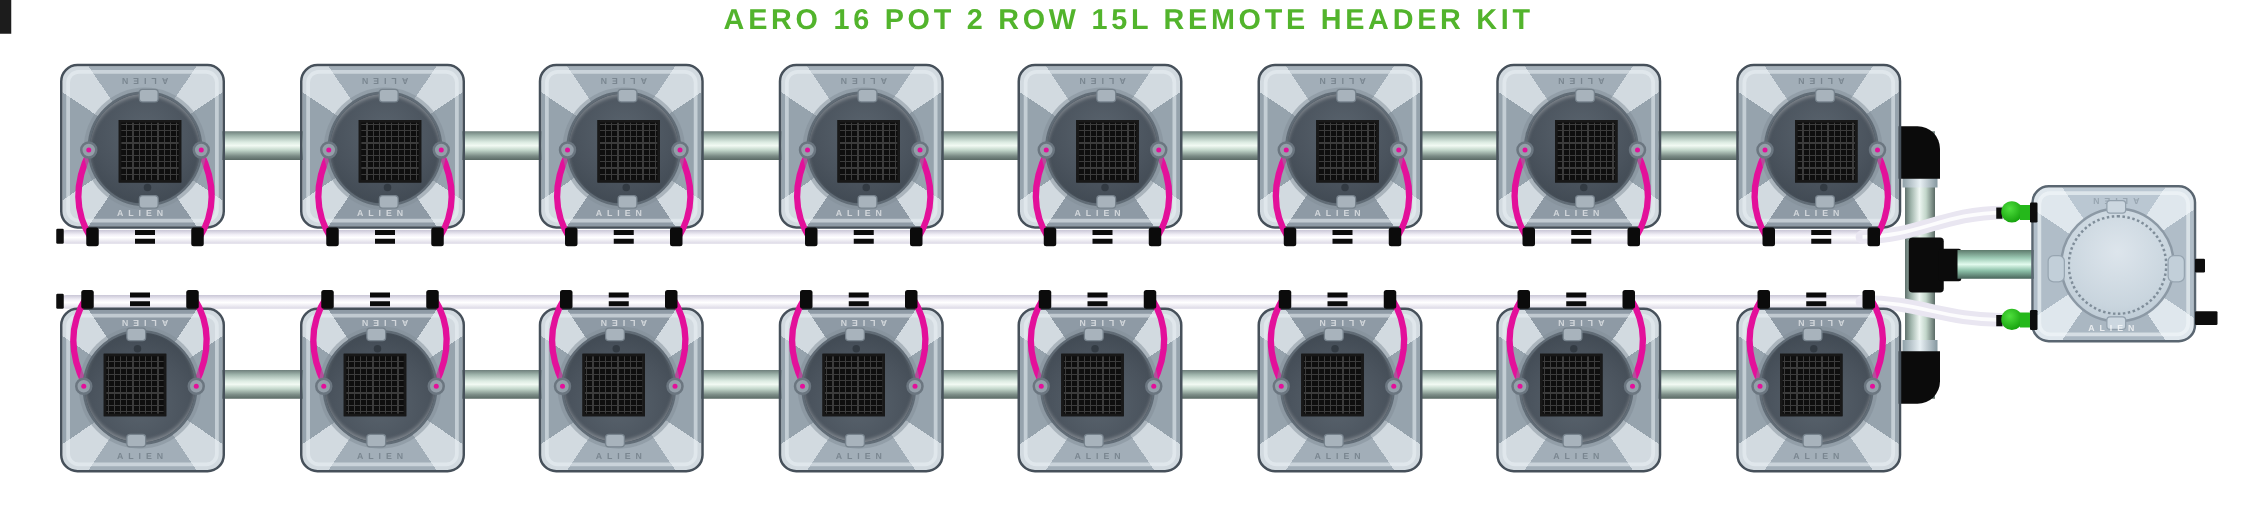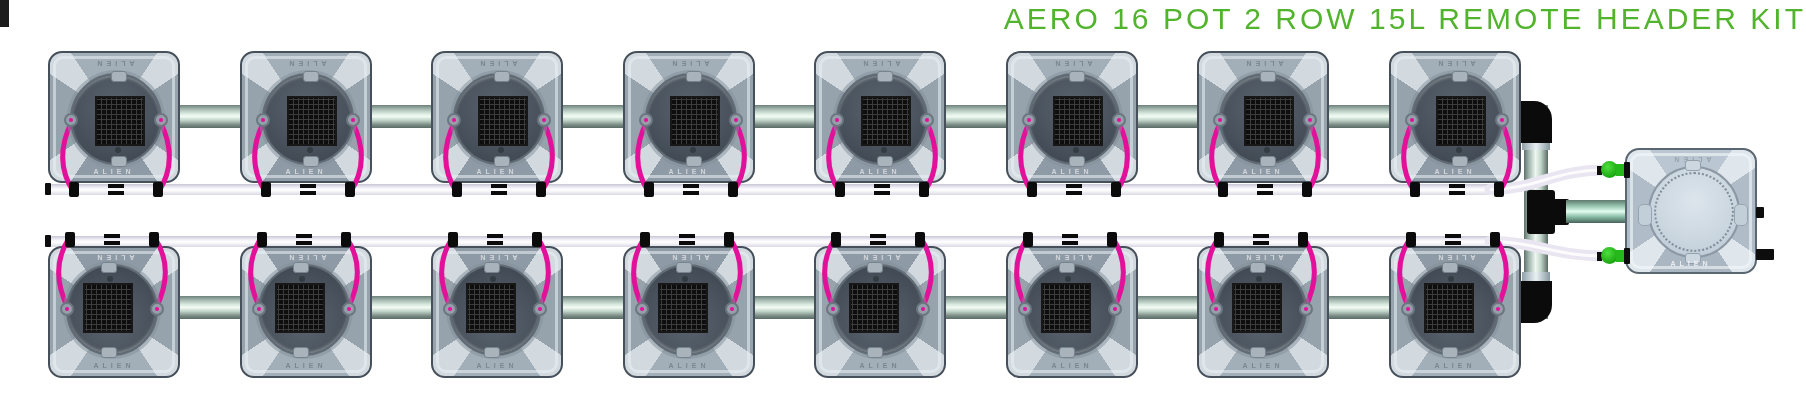--- a/index.html
+++ b/index.html
@@ -1,20 +1,20 @@
 <!DOCTYPE html>
 <html><head>
 <meta charset="utf-8">
 <style>
   html,body{margin:0;padding:0;background:#ffffff;}
   #canvas{position:relative;width:1806px;height:405px;background:#fff;overflow:hidden;
           font-family:"Liberation Sans", sans-serif;}
   
-  #title{position:absolute;left:0;right:0;top:2px;text-align:right;
-         font-size:30px;font-weight:normal;letter-spacing:3px;color:#52b42c;}
+  #title{position:absolute;left:0;right:0;top:2px;text-align:center;
+         font-size:23px;font-weight:bold;letter-spacing:3px;color:#52b42c;}
   
   .row-pipe{position:absolute;height:23px;
     background:linear-gradient(180deg,#6e7f7b 0%,#9fb4ab 16%,#dcebe2 38%,#f2faf3 50%,#c2d6ca 66%,#7b8c86 86%,#5a6a65 100%);}
   #v-pipe{position:absolute;left:1524px;top:130px;width:24px;height:160px;
     background:linear-gradient(90deg,#5f706c 0%,#9fb4ab 20%,#eef6f2 48%,#c2d6ca 70%,#5a6a65 100%);}
   .collar{position:absolute;left:1522px;width:28px;height:12px;
     background:linear-gradient(90deg,#8fa0a8,#e8f0f4 50%,#8698a0);}
   .black-fit{position:absolute;background:#0b0b0b;}
   #elbow-top{left:1516px;top:101px;width:36px;height:42px;border-radius:0 18px 0 0;}
   #elbow-bottom{left:1516px;top:281px;width:36px;height:42px;border-radius:0 0 18px 0;}

